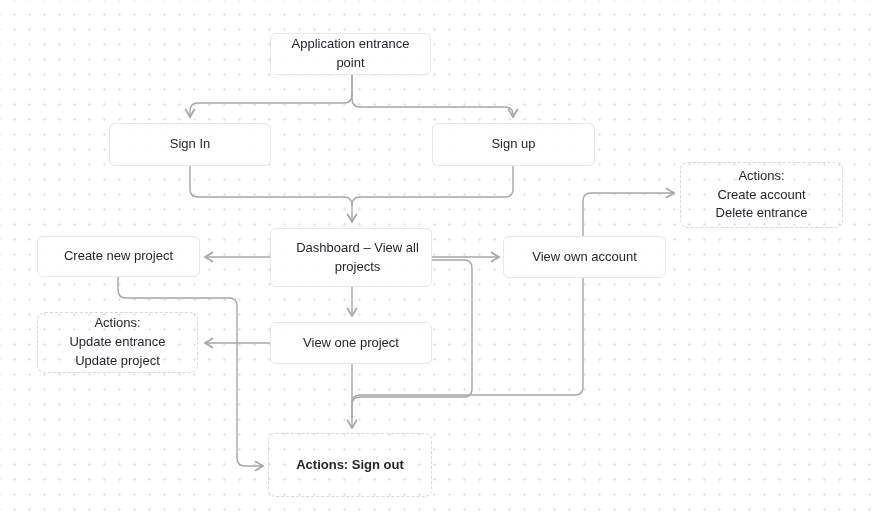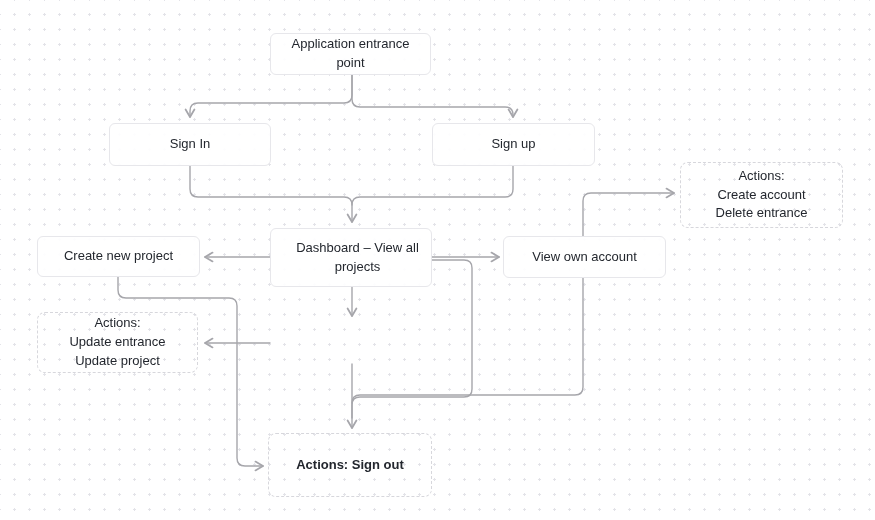--- a/index.html
+++ b/index.html
@@ -89,20 +89,23 @@
   </div>
 
   <div class="node n-create">
     <span class="line">Create new project</span>
   </div>
 
   <div class="node n-viewown">
     <span class="line">View own account</span>
   </div>
 
+  <div class="node n-viewone">
+    <span class="line">View one project</span>
+  </div>
 
   <div class="node dashed n-projact">
     <span class="line">Actions:</span>
     <span class="line">Update entrance</span>
     <span class="line">Update project</span>
   </div>
 
   <div class="node dashed n-accact">
     <span class="line">Actions:</span>
     <span class="line">Create account</span>

